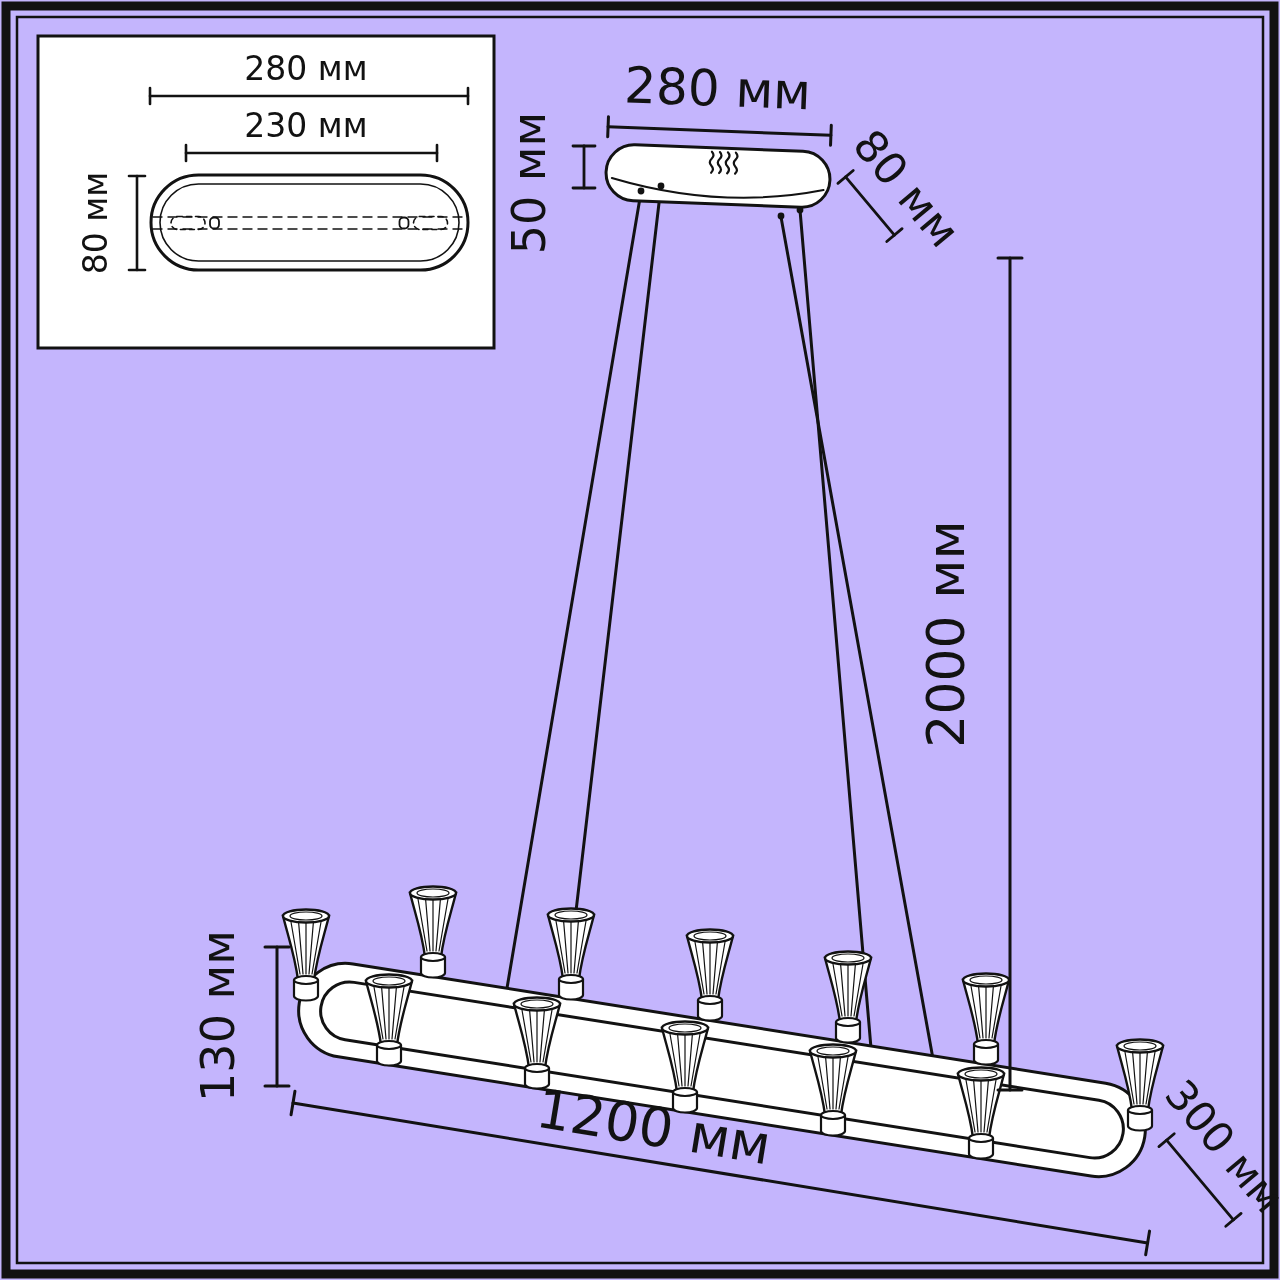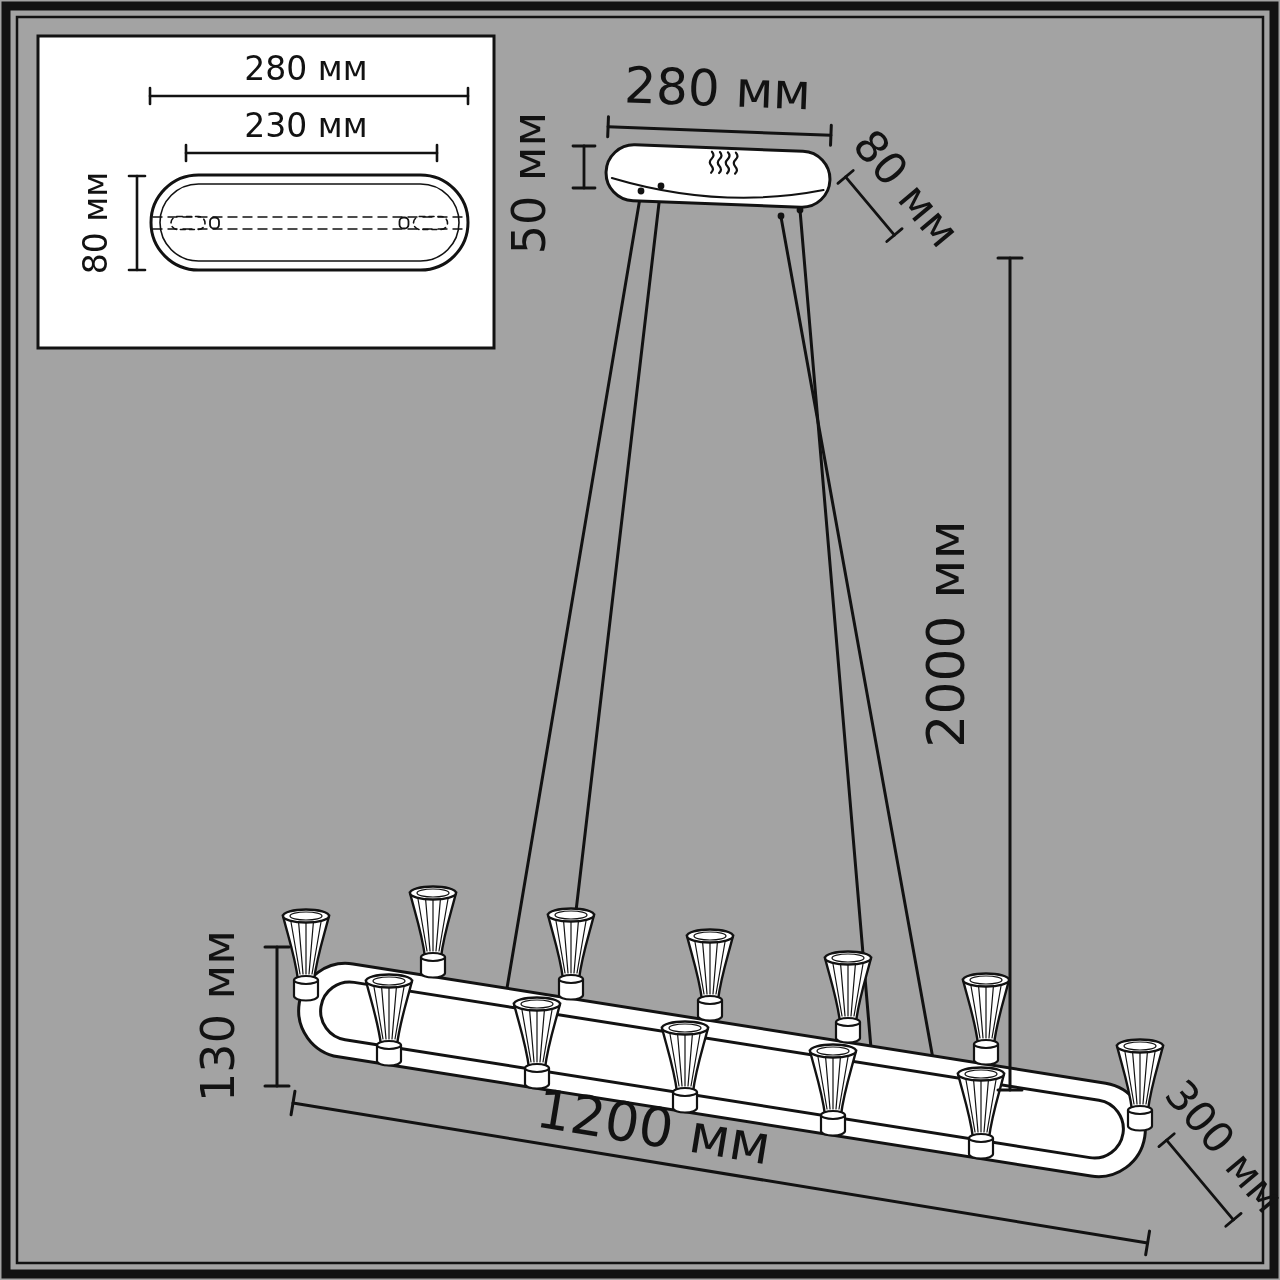--- a/index.html
+++ b/index.html
@@ -1,16 +1,16 @@
 <!DOCTYPE html>
 <html><head>
 <meta charset="utf-8">
 <style>
   html,body{margin:0;padding:0;background:#ffffff;}
-  .stage{width:1280px;height:1280px;position:relative;background:#a3a3a3;overflow:hidden;}
+  .stage{width:1280px;height:1280px;position:relative;background:#c4b5fd;overflow:hidden;}
   svg text{font-family:"DejaVu Sans","Liberation Sans",sans-serif;fill:#121212;}
   .ln{stroke:#121212;fill:none;stroke-linecap:round;}
   .fw{stroke:#121212;fill:#ffffff;}
   .dash{stroke-dasharray:9 6;}
   .dash2{stroke-dasharray:5 4;}
 </style>
 </head>
 <body>
 
 <div class="stage">

